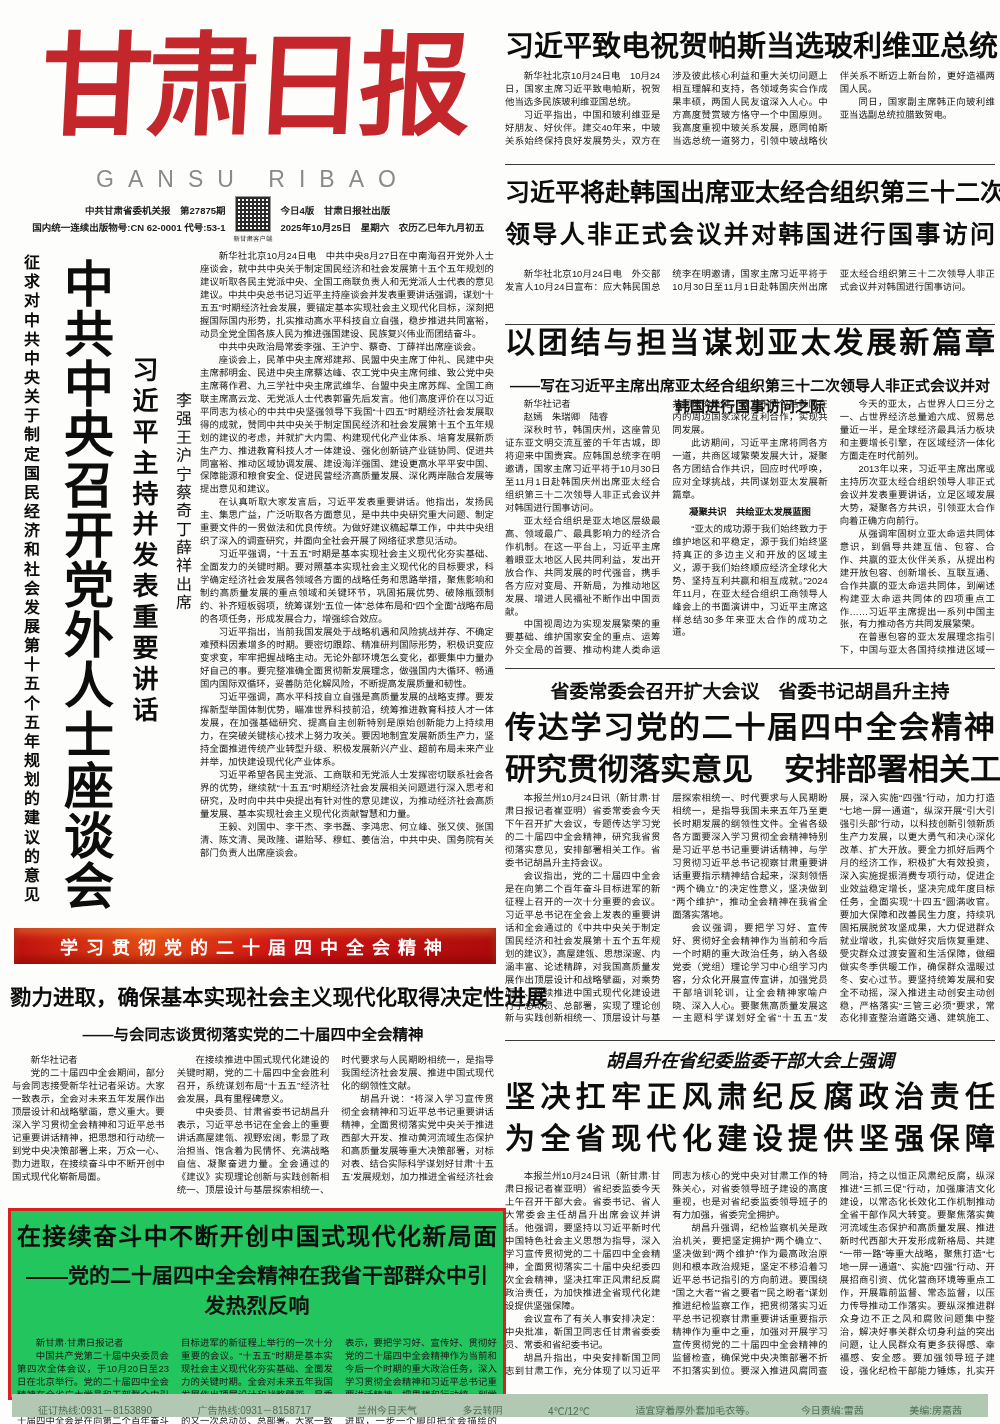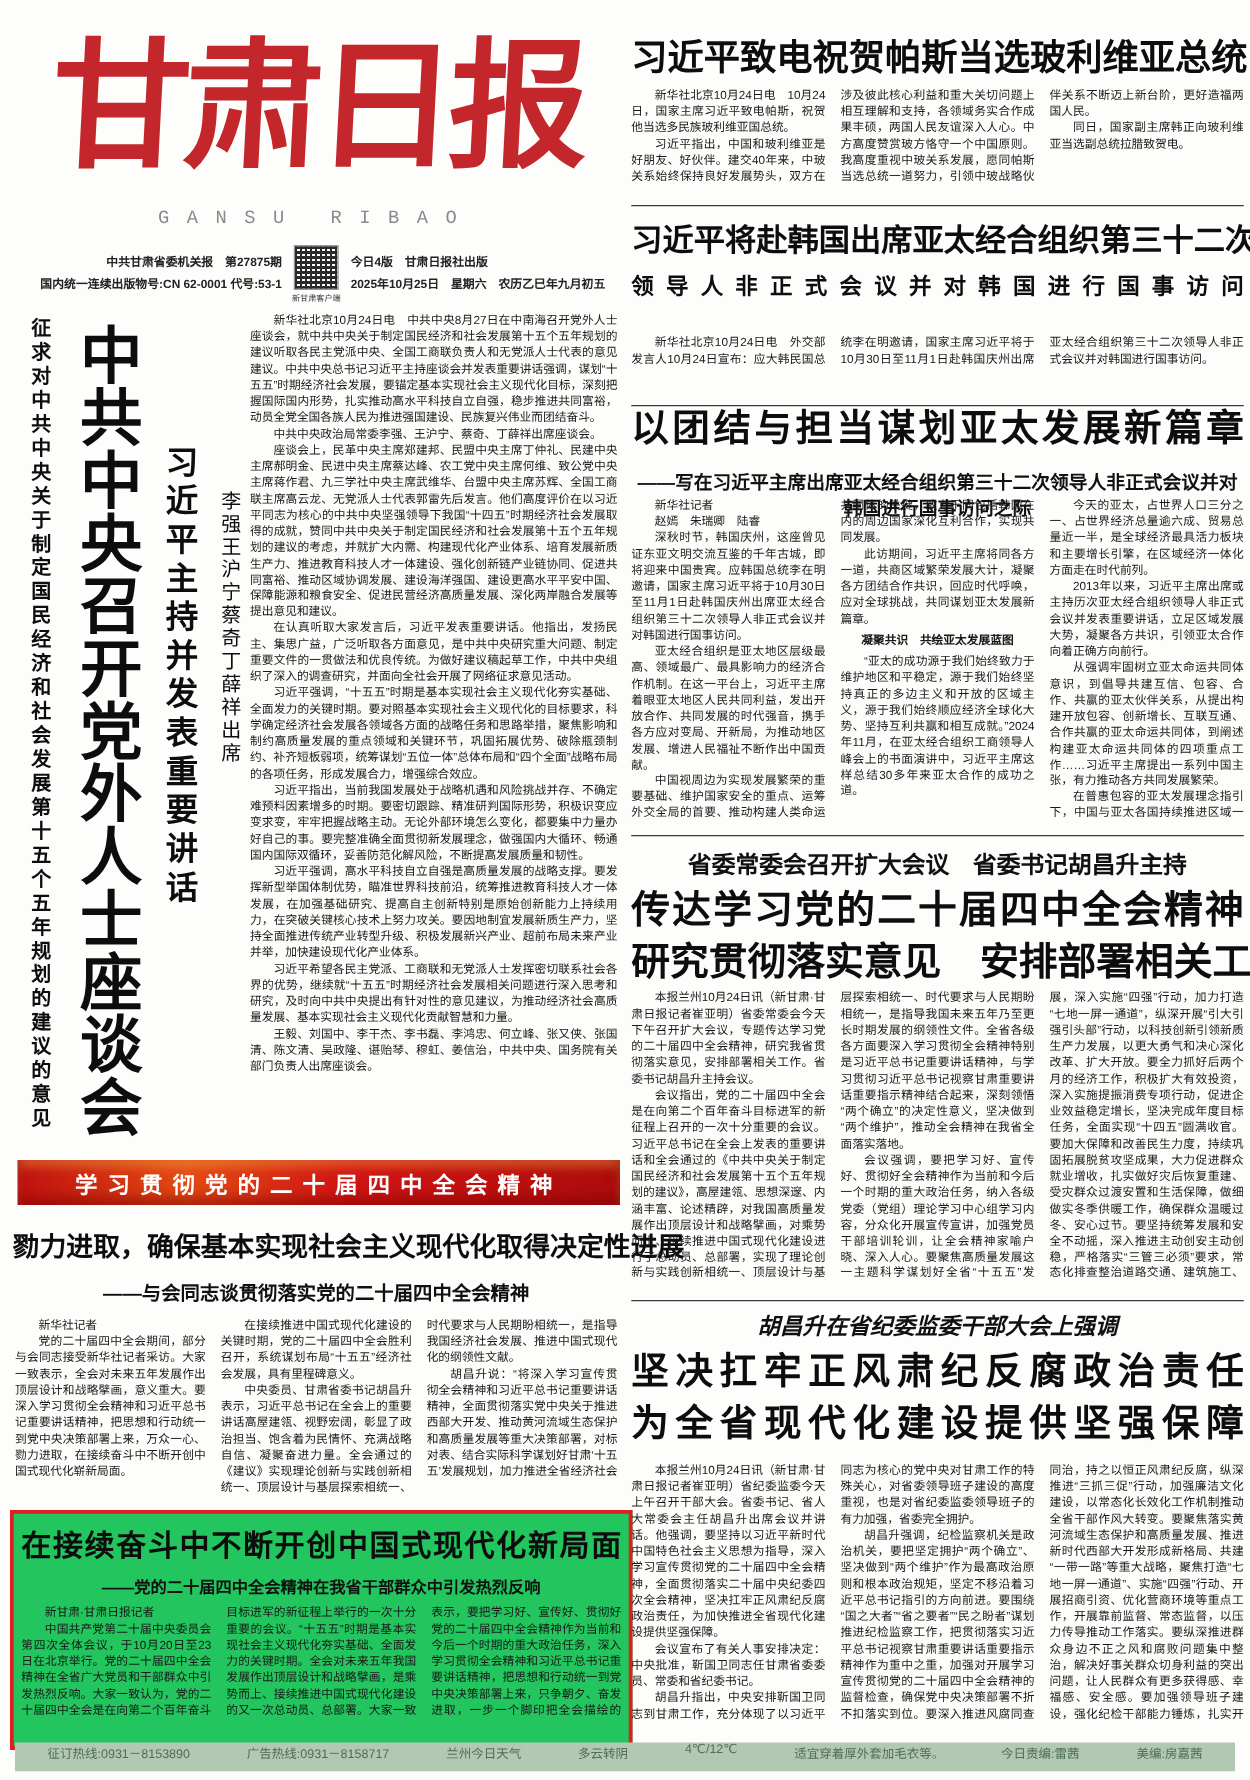--- a/index.html
+++ b/index.html
@@ -5,21 +5,21 @@
   html,body{margin:0;padding:0;background:#e8e8e4;}
   #page{position:relative;width:1000px;height:1424px;background:#fdfdfb;margin:0 auto;
         font-family:"Liberation Sans","DejaVu Sans",sans-serif;color:#1a1a1a;overflow:hidden;}
   
   #masthead{position:absolute;left:10px;top:6px;width:486px;height:228px;}
   .brand{position:absolute;left:0;top:18px;width:100%;text-align:center;
          font-family:"DejaVu Serif","Liberation Serif",serif;font-weight:bold;
          font-size:112px;line-height:1.1;color:#c3272b;letter-spacing:-6px;
          transform:skewX(-3deg);white-space:nowrap;}
   .brand-latin{position:absolute;left:0;top:160px;width:100%;text-align:center;
-         color:#8a8a8a;font-size:15px;letter-spacing:14px;font-family:Liberation Mono, monospace;}
+         color:#8a8a8a;font-size:23px;letter-spacing:14px;font-family:Liberation Sans, sans-serif;}
   .mast-info{position:absolute;left:6px;top:190px;width:474px;display:flex;align-items:center;gap:8px;}
   .mast-col{font-size:9.5px;font-weight:bold;line-height:1.7;color:#222;white-space:nowrap;}
   .qr{width:34px;height:34px;flex:0 0 34px;
       background:repeating-linear-gradient(0deg,#2a2a2a 0 2px,rgba(255,255,255,0) 2px 4px),
                  repeating-linear-gradient(90deg,#2a2a2a 0 2px,#ffffff 2px 4px);
       border:1px solid #999;}
   .qr-wrap{display:flex;flex-direction:column;align-items:center;}
   .qr-label{font-size:6.5px;color:#333;margin-top:1px;}
   
   .rule{position:absolute;border-top:1px solid #3a3a3a;height:0;}
@@ -45,43 +45,43 @@
           box-shadow:inset 0 -6px 10px rgba(120,0,0,.55), inset 0 6px 8px rgba(255,200,80,.35);}
   #banner span{color:#fff;font-weight:bold;font-size:18px;letter-spacing:8px;white-space:nowrap;}
   
   #strive-headline{position:absolute;left:10px;top:980px;width:486px;font-size:21.5px;}
   #strive-sub{position:absolute;left:10px;top:1022px;width:486px;font-size:15.5px;}
   #strive-body{position:absolute;left:12px;top:1054px;width:482px;height:148px;}
   
   #redbox{position:absolute;left:8px;top:1208px;width:480px;height:180px;border:3px solid #dd1f1f;
           padding:4px 6px 2px 6px;background:#22c55e;}
   #redbox-headline{font-size:24px;margin-top:2px;}
-  #redbox-sub{font-size:13px;margin:7px 0 6px 0;}
+  #redbox-sub{font-size:21px;margin:7px 0 18px 0;}
   #redbox-body{height:100px;}
   
   .r{left:505px;width:490px;position:absolute;}
   #bolivia-headline{top:22px;font-size:29px;}
   #bolivia-body{top:70px;height:90px;}
   #korea-headline1{top:172px;font-size:25px;}
-  #korea-headline2{top:214px;font-size:18px;}
+  #korea-headline2{top:214px;font-size:25px;}
   #korea-body{top:268px;height:50px;}
   #apec-headline{top:318px;font-size:30px;}
   #apec-sub{top:374px;font-size:15px;}
   #apec-body{top:398px;height:266px;}
   #sc-kicker{top:676px;font-size:19px;}
   #sc-headline1{top:702px;font-size:31px;}
   #sc-headline2{top:744px;font-size:31px;}
   #sc-body{top:792px;height:242px;}
   #disc-kicker{top:1046px;font-size:18px;font-style:italic;}
   #disc-headline1{top:1072px;font-size:30px;}
   #disc-headline2{top:1114px;font-size:30px;}
   #disc-body{top:1170px;height:218px;}
   
   #footer{position:absolute;left:12px;top:1394px;width:976px;height:23px;background:#b2c8b2;
-          display:flex;align-items:flex-start;justify-content:space-between;padding:0 26px;box-sizing:border-box;}
+          display:flex;align-items:flex-end;justify-content:space-between;padding:0 26px;box-sizing:border-box;}
   #footer span{font-size:10px;color:#4d6f53;white-space:nowrap;}
 </style>
 </head>
 <body>
 
 <div id="page">
 
   <div id="masthead">
     <div class="brand">甘肃日报</div>
     <div class="brand-latin">GANSU RIBAO</div>

